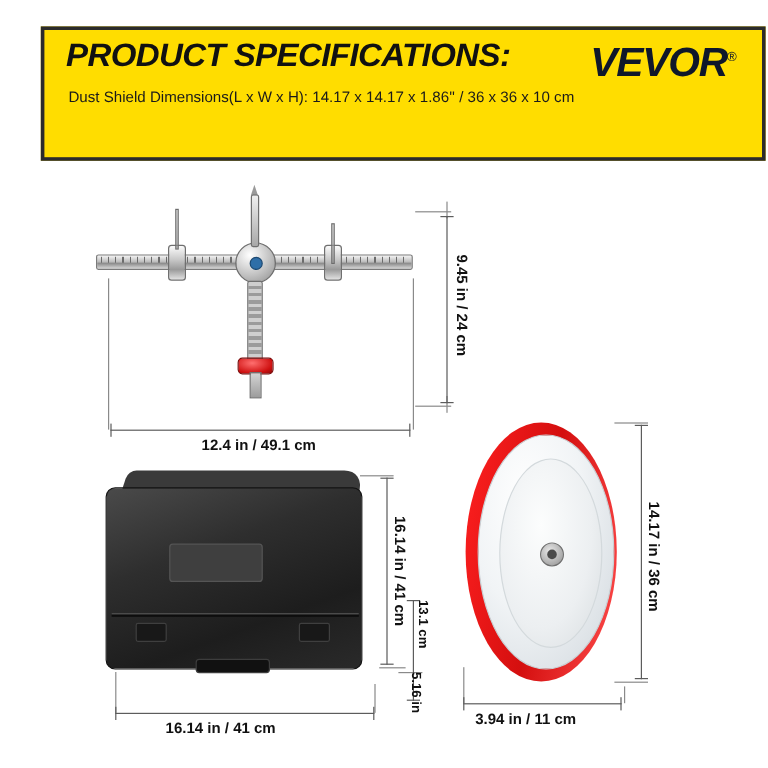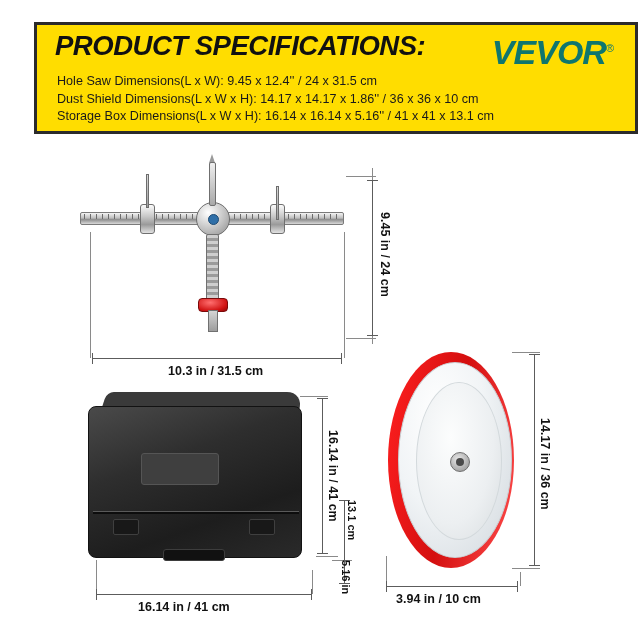--- a/index.html
+++ b/index.html
@@ -37,21 +37,21 @@
     transform: scaleX(1.02);
     transform-origin: left center;
   }
   .brand {
     position: absolute;
     right: 22px;
     top: 8px;
     font-size: 34px;
     font-weight: bold;
     font-style: italic;
-    color: #0f766e;
+    color: #0f172a;
     letter-spacing: -1px;
   }
   .brand .reg {
     font-size: 11px;
     font-style: normal;
     vertical-align: super;
     font-weight: normal;
   }
   .spec-lines {
     position: absolute;
@@ -304,23 +304,21 @@
 </style>
 </head>
 <body>
 
 <div class="banner">
   <div class="banner-title">PRODUCT SPECIFICATIONS:</div>
   <div class="brand">
     <span>VEVOR</span><span class="reg">®</span>
   </div>
   <div class="spec-lines">
-    <div class="spec-line">Hole Saw Dimensions(L x W): 9.45 x 12.4'' / 24 x 31.5 cm</div>
     <div class="spec-line">Dust Shield Dimensions(L x W x H): 14.17 x 14.17 x 1.86'' / 36 x 36 x 10 cm</div>
-    <div class="spec-line">Storage Box Dimensions(L x W x H): 16.14 x 16.14 x 5.16'' / 41 x 41 x 13.1 cm</div>
   </div>
 </div>
 
 <div class="holesaw">
   <div class="bar"></div>
   <div class="bar-ticks"></div>
   <div class="collar a"></div>
   <div class="collar b"></div>
   <div class="cutter a"></div>
   <div class="cutter b"></div>
@@ -336,21 +334,21 @@
 <div class="ext" style="left:372px; top:168px; width:1px; height:14px;"></div>
 <div class="ext" style="left:372px; top:330px; width:1px; height:14px;"></div>
 <div class="ext" style="left:346px; top:176px; width:30px; height:1px;"></div>
 <div class="ext" style="left:346px; top:338px; width:30px; height:1px;"></div>
 <div class="dim-v" style="left:372px; top:180px; height:156px;"></div>
 <div class="dim-label vert" style="left:378px; top:212px;">9.45 in / 24 cm</div>
 
 <div class="ext" style="left:90px; top:232px; width:1px; height:126px;"></div>
 <div class="ext" style="left:344px; top:232px; width:1px; height:126px;"></div>
 <div class="dim-h" style="left:92px; top:358px; width:250px;"></div>
-<div class="dim-label" style="left:168px; top:364px;">10.3 in / 31.5 cm</div>
+<div class="dim-label" style="left:168px; top:364px;">12.4 in / 49.1 cm</div>
 
 <div class="box-wrap">
   <div class="box-top"></div>
   <div class="box-body">
     <div class="box-plate"></div>
     <div class="box-lid-seam"></div>
     <div class="box-latch l"></div>
     <div class="box-latch r"></div>
     <div class="box-handle"></div>
   </div>
@@ -380,13 +378,13 @@
 </div>
 
 <div class="ext" style="left:512px; top:352px; width:28px; height:1px;"></div>
 <div class="ext" style="left:512px; top:568px; width:28px; height:1px;"></div>
 <div class="dim-v" style="left:534px; top:354px; height:212px;"></div>
 <div class="dim-label vert" style="left:538px; top:418px;">14.17 in / 36 cm</div>
 
 <div class="ext" style="left:386px; top:556px; width:1px; height:30px;"></div>
 <div class="ext" style="left:520px; top:572px; width:1px; height:14px;"></div>
 <div class="dim-h" style="left:386px; top:586px; width:132px;"></div>
-<div class="dim-label" style="left:396px; top:592px;">3.94 in / 10 cm</div>
+<div class="dim-label" style="left:396px; top:592px;">3.94 in / 11 cm</div>
 
 </body></html>

